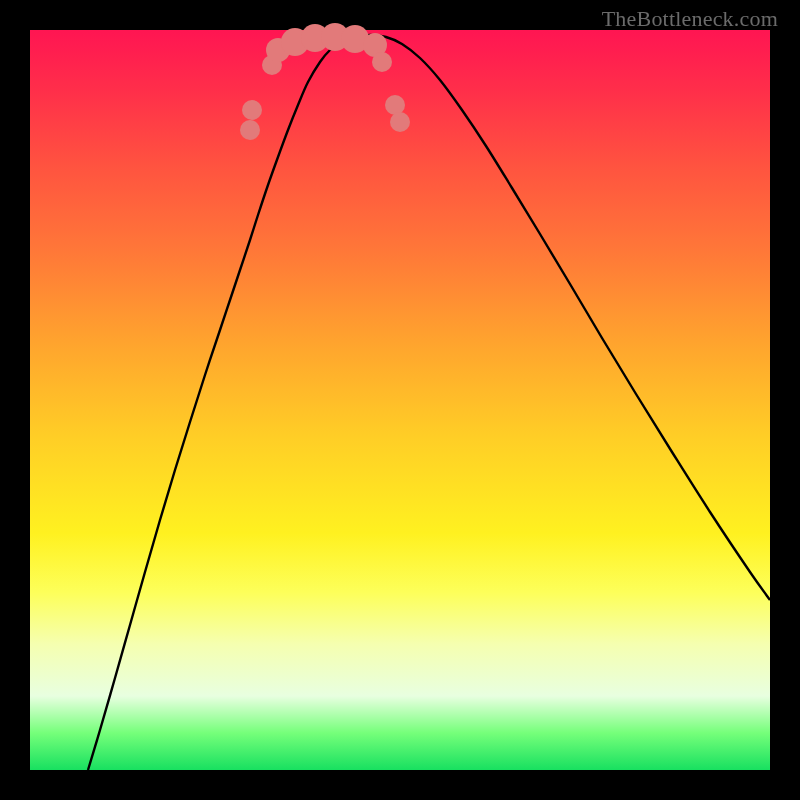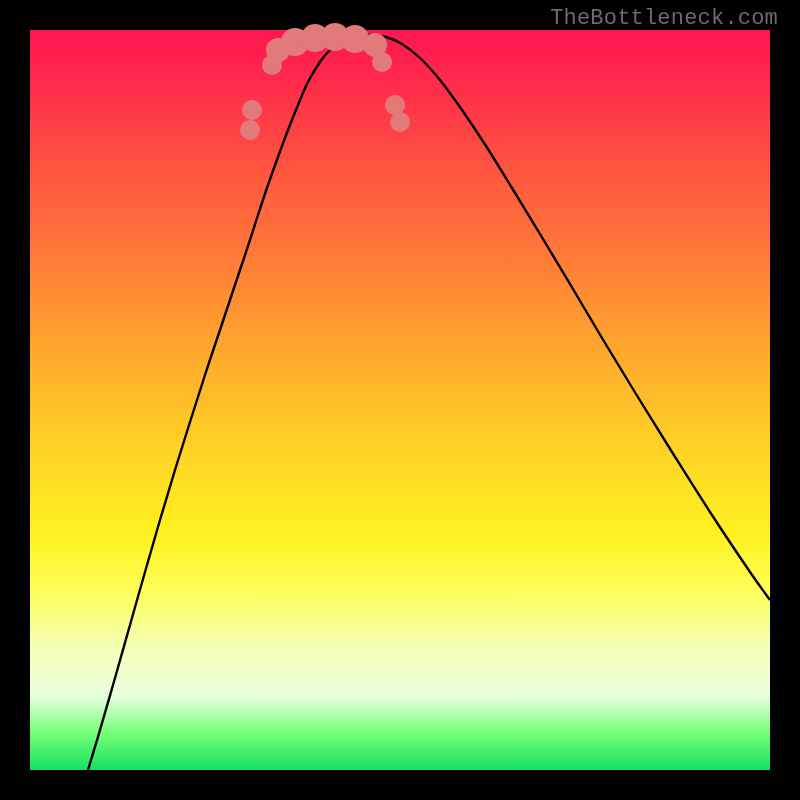--- a/index.html
+++ b/index.html
@@ -28,21 +28,21 @@
       #f5ffb0 83%,
       #e8ffe0 90%,
       #75ff7a 95%,
       #18e060 100%
     );
   }
   .watermark {
     position: absolute;
     top: 6px;
     right: 22px;
-    font-family: Liberation Mono, monospace;
+    font-family: Liberation Serif, serif;
     font-size: 22px;
     color: #6b6b6b;
     letter-spacing: 0.2px;
     font-weight: 500;
   }
   svg.curve {
     position: absolute;
     left: 0;
     top: 0;
     width: 740px;

